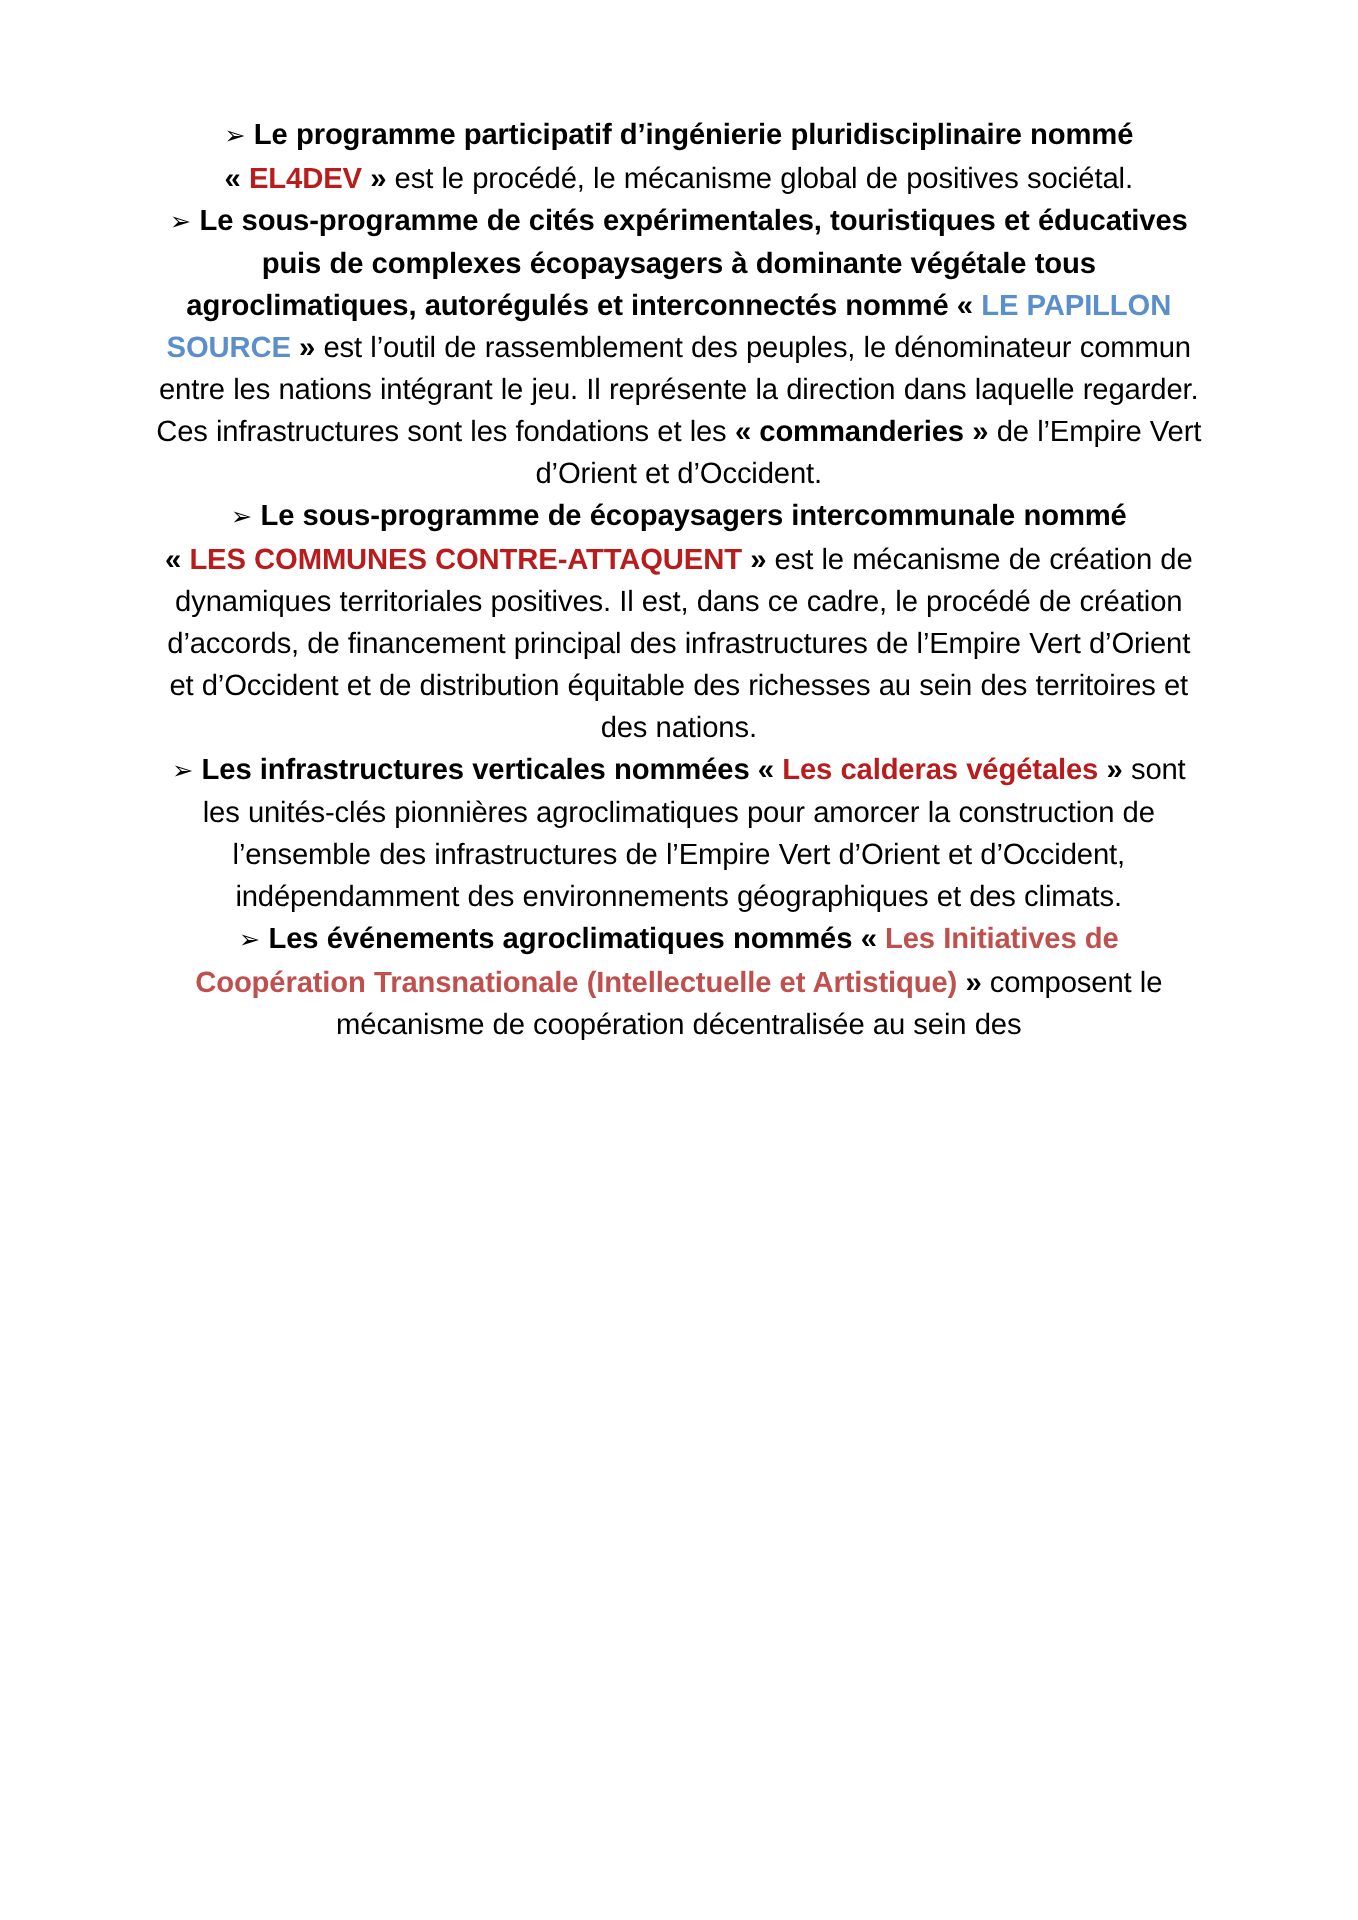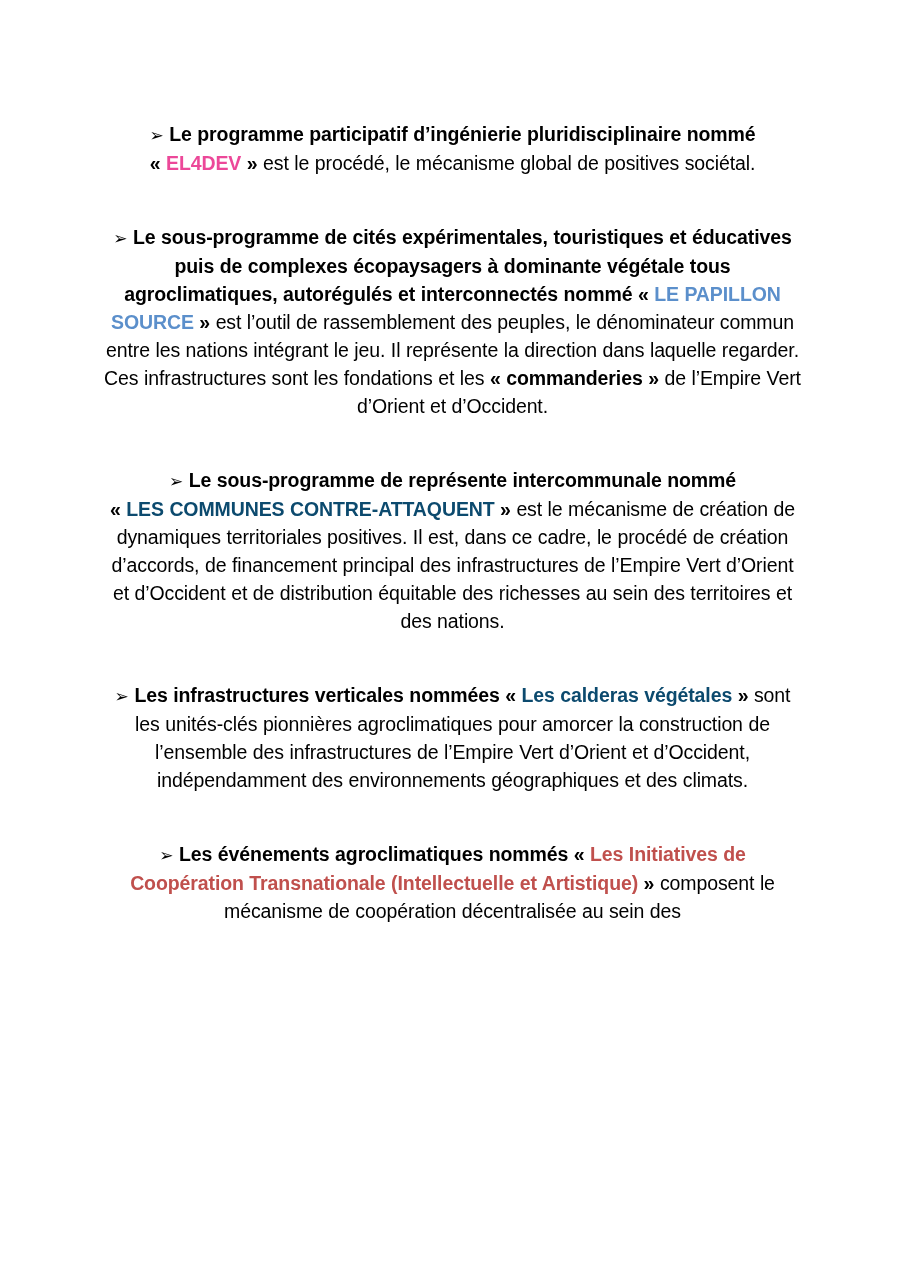--- a/index.html
+++ b/index.html
@@ -14,58 +14,57 @@
     overflow: hidden;
     font-family: "Liberation Sans", "DejaVu Sans", sans-serif;
     color: #000000;
   }
   .page {
     position: relative;
     width: 905px;
     height: 1096px;
     background: #ffffff;
     box-sizing: border-box;
-    padding: 120px 55px 0 55px;
+    padding: 76px 55px 0 55px;
   }
   .content {
     width: 700px;
     margin: 0 auto;
   }
   .block {
     text-align: center;
     font-size: 19.5px;
     line-height: 28px;
     letter-spacing: -0.1px;
     word-spacing: 0.2px;
     color: #000000;
     margin: 0;
   }
   .block + .block {
-    margin-top: 46px;
   }
   .bullet {
     font-family: "DejaVu Sans", sans-serif;
     font-weight: normal;
     font-size: 17px;
     color: #000000;
     letter-spacing: 0;
   }
   .b {
     font-weight: bold;
   }
   .red {
-    color: #ec4899;
+    color: #b91c1c;
     font-weight: bold;
   }
   .blue {
     color: #5B8FCB;
     font-weight: bold;
   }
   .green {
-    color: #0c4a6e;
+    color: #b91c1c;
     font-weight: bold;
   }
   .brick {
     color: #C0504D;
     font-weight: bold;
   }
   .guil {
     font-weight: bold;
     color: #000000;
   }
@@ -79,21 +78,21 @@
     <p class="block">
       <span class="bullet">➢</span><span>&nbsp;</span><span class="b">Le programme participatif d’ingénierie pluridisciplinaire nommé</span><br>
       <span class="guil">« </span><span class="red">EL4DEV</span><span class="guil"> »</span><span> est le procédé, le mécanisme global de positives sociétal.</span>
     </p>
 
     <p class="block">
       <span class="bullet">➢</span><span>&nbsp;</span><span class="b">Le sous-programme de cités expérimentales, touristiques et éducatives puis de complexes écopaysagers à dominante végétale tous agroclimatiques, autorégulés et interconnectés nommé</span><span class="guil"> « </span><span class="blue">LE PAPILLON SOURCE</span><span class="guil"> »</span><span> est l’outil de rassemblement des peuples, le dénominateur commun entre les nations intégrant le jeu. Il représente la direction dans laquelle regarder. Ces infrastructures sont les fondations et les </span><span class="guil">« </span><span class="b">commanderies</span><span class="guil"> »</span><span> de l’Empire Vert d’Orient et d’Occident.</span>
     </p>
 
     <p class="block">
-      <span class="bullet">➢</span><span>&nbsp;</span><span class="b">Le sous-programme de représente intercommunale nommé</span><br>
+      <span class="bullet">➢</span><span>&nbsp;</span><span class="b">Le sous-programme de écopaysagers intercommunale nommé</span><br>
       <span class="guil">« </span><span class="green">LES COMMUNES CONTRE-ATTAQUENT</span><span class="guil"> »</span><span> est le mécanisme de création de dynamiques territoriales positives. Il est, dans ce cadre, le procédé de création d’accords, de financement principal des infrastructures de l’Empire Vert d’Orient et d’Occident et de distribution équitable des richesses au sein des territoires et des nations.</span>
     </p>
 
     <p class="block">
       <span class="bullet">➢</span><span>&nbsp;</span><span class="b">Les infrastructures verticales nommées</span><span class="guil"> « </span><span class="green">Les calderas végétales</span><span class="guil"> »</span><span> sont les unités-clés pionnières agroclimatiques pour amorcer la construction de l’ensemble des infrastructures de l’Empire Vert d’Orient et d’Occident, indépendamment des environnements géographiques et des climats.</span>
     </p>
 
     <p class="block">
       <span class="bullet">➢</span><span>&nbsp;</span><span class="b">Les événements agroclimatiques nommés</span><span class="guil"> « </span><span class="brick">Les Initiatives de Coopération Transnationale (Intellectuelle et Artistique)</span><span class="guil"> »</span><span> composent le mécanisme de coopération décentralisée au sein des</span>
     </p>

